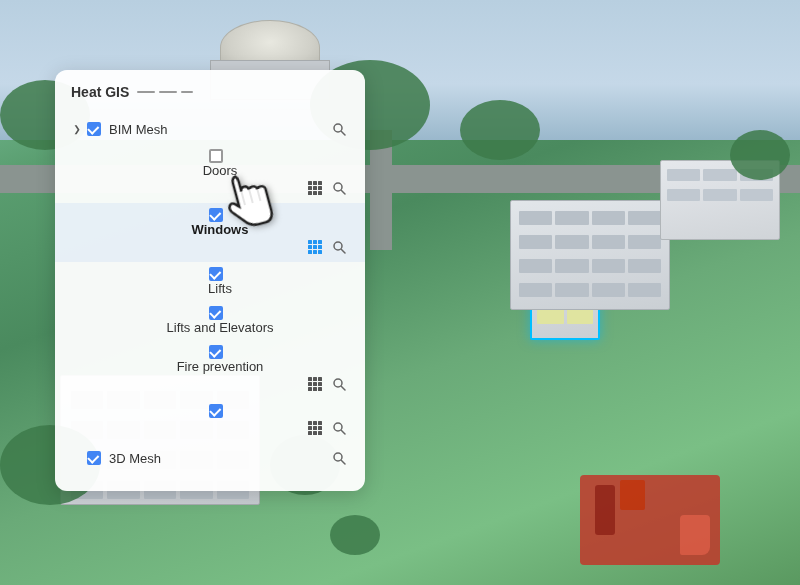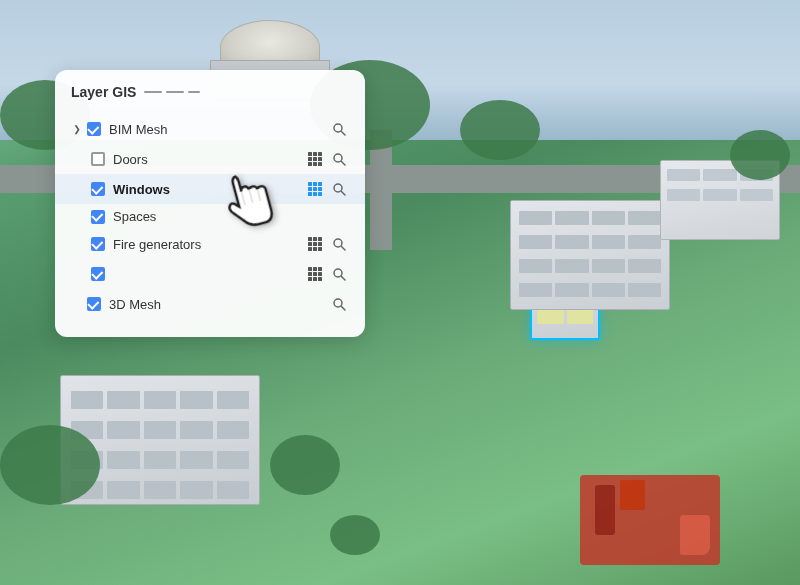--- a/index.html
+++ b/index.html
@@ -300,20 +300,21 @@
     }
 
     .magnify {
       font-size: 13px;
       color: #666;
     }
 
     
     .indent {
       padding-left: 36px;
+      flex-direction: column;
     }
 
     
     .cursor-hand {
       position: absolute;
       top: 172px;
       left: 225px;
       z-index: 200;
       font-size: 36px;
       transform: rotate(-15deg);
@@ -439,21 +440,21 @@
     <div class="slide"></div>
 
     <div style="position:absolute;top:10px;left:15px;width:20px;height:50px;background:#8b0000;border-radius:3px;opacity:0.7;"></div>
     <div style="position:absolute;top:5px;left:40px;width:25px;height:30px;background:#cc2200;border-radius:2px;"></div>
   </div>
 
 </div>
 
 <div class="panel">
   <div class="panel-header">
-    <span class="panel-title">Layer GIS</span>
+    <span class="panel-title">Heat GIS</span>
     <div class="panel-dashes">
       <div class="dash"></div>
       <div class="dash"></div>
       <div class="dash" style="width:12px;"></div>
     </div>
   </div>
 
   <div class="layer-list">
 
     <div class="layer-item">
@@ -517,28 +518,33 @@
           <svg width="14" height="14" viewBox="0 0 14 14" fill="none">
             <circle cx="6" cy="6" r="4" stroke="#666" stroke-width="1.5"></circle>
             <line x1="9.5" y1="9.5" x2="13" y2="13" stroke="#666" stroke-width="1.5" stroke-linecap="round"></line>
           </svg>
         </span>
       </div>
     </div>
 
     <div class="layer-item indent">
       <div class="checkbox checked"></div>
-      <span class="layer-label">Spaces</span>
+      <span class="layer-label">Lifts</span>
       <div class="layer-icons"></div>
     </div>
-
 
     <div class="layer-item indent">
       <div class="checkbox checked"></div>
-      <span class="layer-label">Fire generators</span>
+      <span class="layer-label">Lifts and Elevators</span>
+      <div class="layer-icons"></div>
+    </div>
+
+    <div class="layer-item indent">
+      <div class="checkbox checked"></div>
+      <span class="layer-label">Fire prevention</span>
       <div class="layer-icons">
         <span class="icon-btn">
           <div class="grid-icon">
             <span></span>
               <span></span>
               <span></span>
             <span></span>
               <span></span>
               <span></span>
             <span></span>

